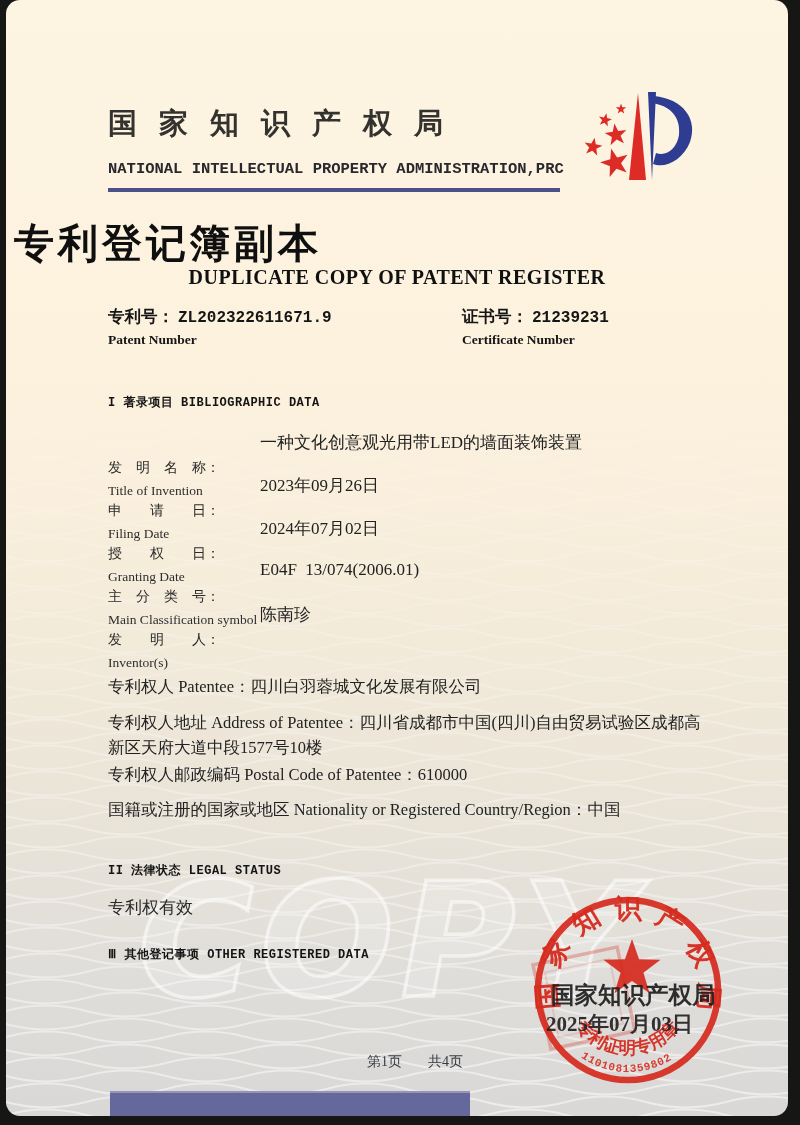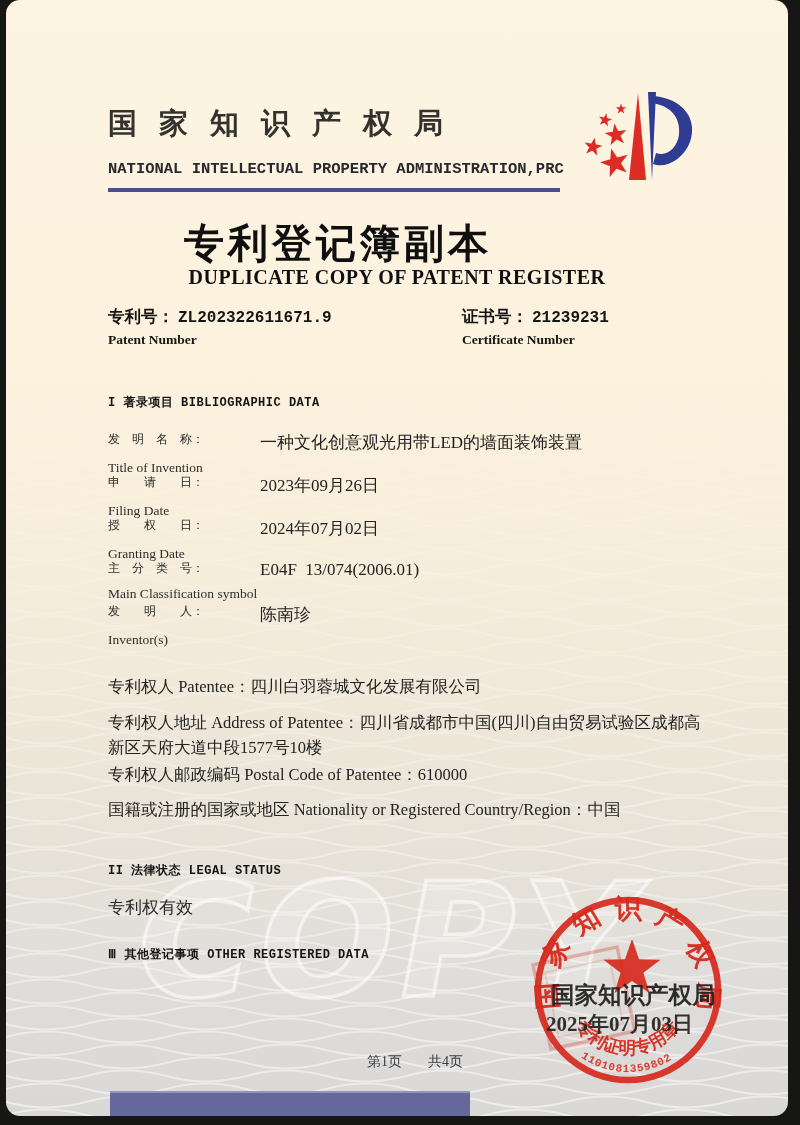--- a/index.html
+++ b/index.html
@@ -7,27 +7,27 @@
   body { background:#161615; position:relative; font-family:"Liberation Serif","DejaVu Serif",serif; }
   .abs { position:absolute; }
   .page {
     position:absolute; left:6px; top:0; width:782px; height:1116px;
     border-radius:14px; overflow:hidden;
     background:linear-gradient(180deg,#fdf4e2 0%,#fcf2de 30%,#f9efdc 45%,#f1e9d9 60%,#e8e3d8 75%,#dfddda 88%,#d9d8d6 100%);
   }
   .hdr-cn { font-size:29px; font-weight:600; letter-spacing:22px; color:#33322e; white-space:nowrap; }
   .hdr-en { font-family:"Liberation Mono",monospace; font-weight:700; font-size:15.5px; color:#28282e; white-space:nowrap; }
   .rule { background:#4b5187; }
-  .title-cn { width:664px; text-align:center; font-size:40px; font-weight:700; letter-spacing:4px; color:#0f0f0f; }
+  .title-cn { width:664px; text-align:left; font-size:40px; font-weight:700; letter-spacing:4px; color:#0f0f0f;padding-left:8px; }
   .title-en { width:782px; text-align:center; font-size:20px; font-weight:700; letter-spacing:0.5px; color:#101010; }
   .num-label { font-family:"Liberation Sans",sans-serif; font-weight:700; font-size:16.5px; color:#151515; }
   .num-value { font-family:"Liberation Mono",monospace; font-weight:700; font-size:16px; color:#151515; }
   .num-en { font-family:"Liberation Serif",serif; font-weight:700; font-size:13.5px; color:#151515; margin-top:4px; }
   .sec-h { font-family:Liberation Mono, monospace; font-weight:700; font-size:12px; letter-spacing:0.5px; color:#141414; white-space:nowrap; }
-  .f-label { display:inline-block; width:152px; font-size:12px; color:#2a2a2a; vertical-align:top; }
+  .f-label { display:inline-block; width:152px; font-size:14px; color:#2a2a2a; vertical-align:top;margin-top:28px; }
   .f-value { font-size:17px; color:#222; white-space:pre-wrap; }
   .f-en { font-size:13.5px; color:#2e2e2e; margin-top:6px; }
   .para { font-size:16.5px; color:#222; line-height:25px; width:594px; }
   .status { font-size:17px; color:#2a2a2a; }
   .footer { left:36px; width:746px; display:flex; gap:26px; justify-content:center; font-size:14px; color:#363c42; }
   .bar { background:#64689b; border-top:2px solid #9396bb; }
   .wm {
     font-family:"DejaVu Sans",sans-serif; font-weight:700; font-style:italic;
     font-size:158px; letter-spacing:6px; line-height:1;
     color:rgba(255,255,255,0.16); -webkit-text-stroke:3.5px rgba(255,255,255,0.55);

